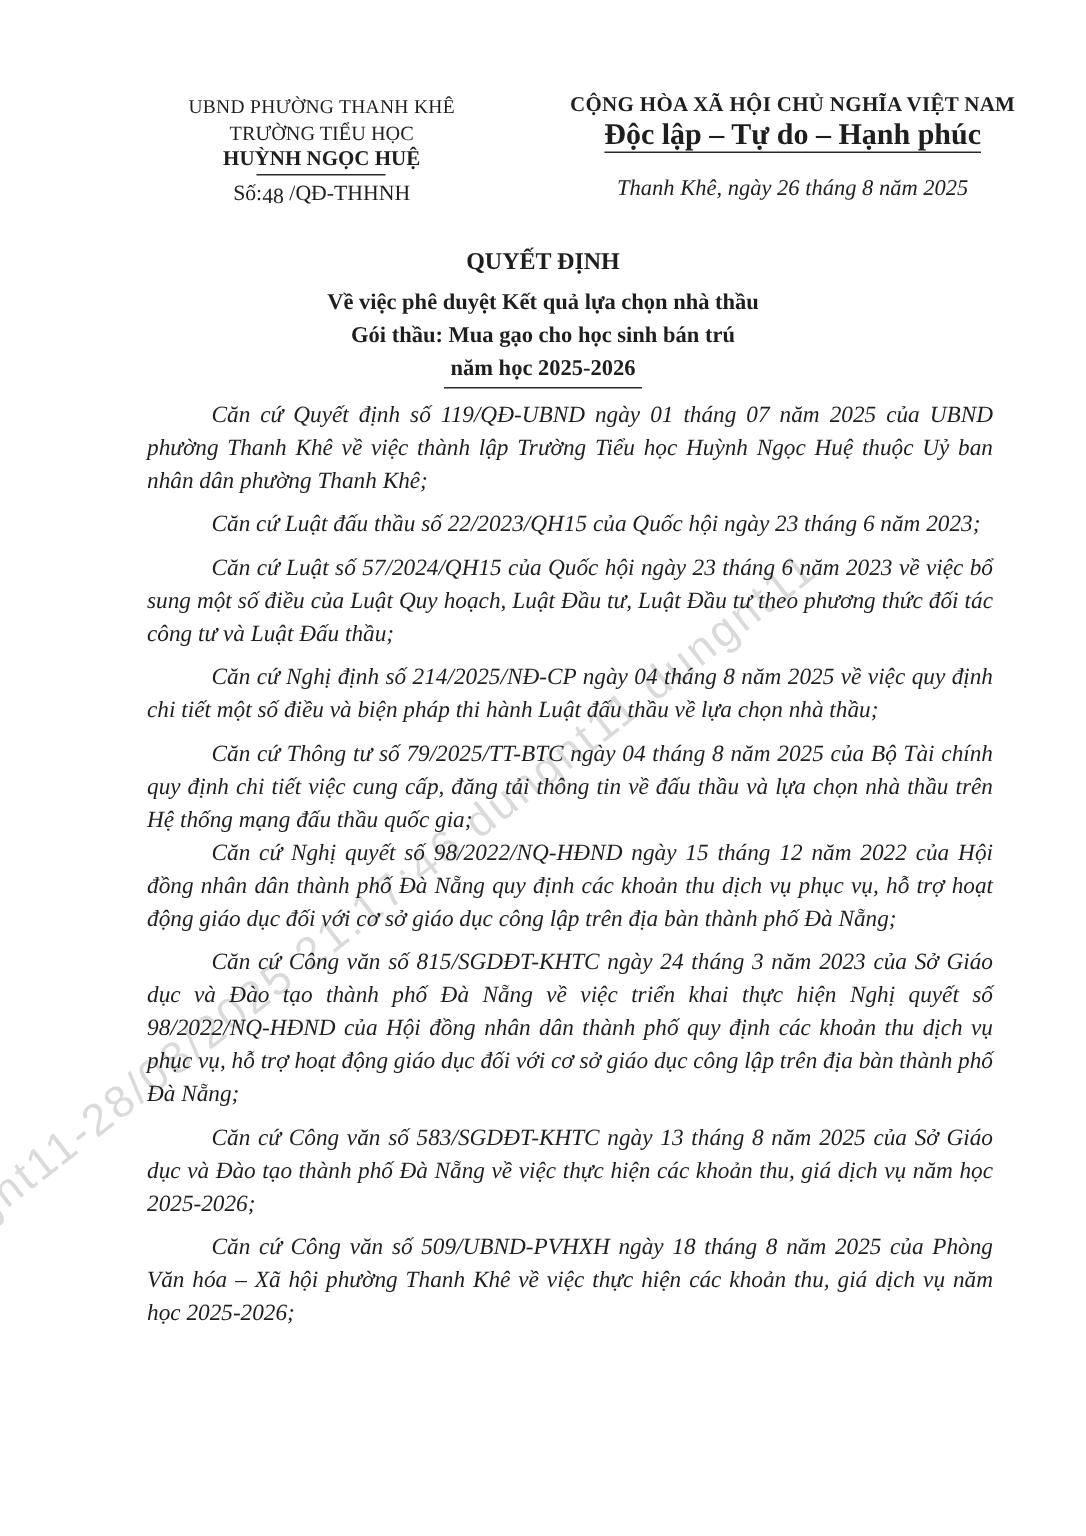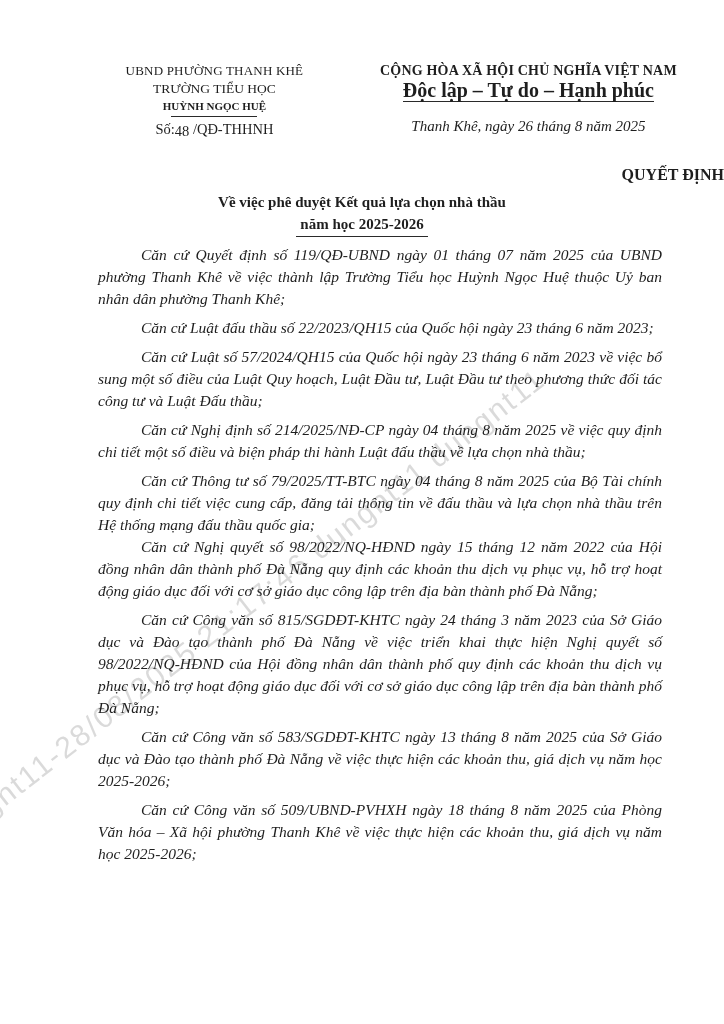--- a/index.html
+++ b/index.html
@@ -32,36 +32,36 @@
     z-index: 0;
   }
   .content { position: relative; z-index: 1; }
 
   
   .header { display: flex; padding: 62px 26px 0 70px; }
   .header-left  { width: 46%; text-align: center; }
   .header-right { width: 54%; text-align: center; }
   .org-line1 { font-size: 13px;   line-height: 18px; letter-spacing: 0.2px; }
   .org-line2 { font-size: 13.5px; line-height: 18px; font-weight: normal; }
-  .org-line3 { font-size: 11px; line-height: 17px; font-weight: bold; }
+  .org-line3 { font-size: 14px; line-height: 17px; font-weight: bold; }
   .org-rule  { width: 86px; border-top: 1.5px solid #2a2a2a; margin: 1px auto 3px; }
   .doc-number { font-size: 14.5px; line-height: 19px; }
   .doc-number .filled-number { position: relative; top: 2px; }
   .motto1 { font-size: 14px; line-height: 18px; font-weight: bold; letter-spacing: 0.2px; }
   .motto2-wrap { margin-top: 2px; }
   .motto2 {
     display: inline-block;
     font-size: 20px; font-weight: bold;
     border-bottom: 1.5px solid #2a2a2a;
     padding-bottom: 2px; line-height: 17px;
   }
   .date-line { font-style: italic; font-size: 15px; margin-top: 16px; }
 
   
-  .title-main { text-align: right; font-weight: bold; font-size: 16px; margin-top: 27px; }
+  .title-main { text-align: center; font-weight: bold; font-size: 16px; margin-top: 27px; }
   .title-sub  { text-align: center; font-weight: bold; font-size: 15px; line-height: 22px; }
   .title-sub.first { margin-top: 7px; }
   .title-sub .underlined {
     display: inline-block;
     border-bottom: 1.5px solid #2a2a2a;
     padding: 0 4px 1px;
   }
   .authority { text-align: center; font-weight: bold; font-size: 16px; margin-top: 13px; letter-spacing: 0.2px; }
 
   
@@ -97,20 +97,21 @@
         <div class="motto2-wrap">
           <span class="motto2">Độc lập – Tự do – Hạnh phúc</span>
         </div>
         <div class="date-line">Thanh Khê, ngày 26 tháng 8 năm 2025</div>
       </div>
     </div>
 
     <div>
       <div class="title-main">QUYẾT ĐỊNH</div>
       <div class="title-sub first">Về việc phê duyệt Kết quả lựa chọn nhà thầu</div>
+      <div class="title-sub">Gói thầu: Mua gạo cho học sinh bán trú</div>
       <div class="title-sub"><span class="underlined">năm học 2025-2026</span></div>
     </div>
 
     <div class="body-text">
         <p>Căn cứ Quyết định số 119/QĐ-UBND ngày 01 tháng 07 năm 2025 của UBND phường Thanh Khê về việc thành lập Trường Tiểu học Huỳnh Ngọc Huệ thuộc Uỷ ban nhân dân phường Thanh Khê;</p>
         <p>Căn cứ Luật đấu thầu số 22/2023/QH15 của Quốc hội ngày 23 tháng 6 năm 2023;</p>
         <p>Căn cứ Luật số 57/2024/QH15 của Quốc hội ngày 23 tháng 6 năm 2023 về việc bổ sung một số điều của Luật Quy hoạch, Luật Đầu tư, Luật Đầu tư theo phương thức đối tác công tư và Luật Đấu thầu;</p>
         <p>Căn cứ Nghị định số 214/2025/NĐ-CP ngày 04 tháng 8 năm 2025 về việc quy định chi tiết một số điều và biện pháp thi hành Luật đấu thầu về lựa chọn nhà thầu;</p>
         <p>Căn cứ Thông tư số 79/2025/TT-BTC ngày 04 tháng 8 năm 2025 của Bộ Tài chính quy định chi tiết việc cung cấp, đăng tải thông tin về đấu thầu và lựa chọn nhà thầu trên Hệ thống mạng đấu thầu quốc gia;</p>
         <p>Căn cứ Nghị quyết số 98/2022/NQ-HĐND ngày 15 tháng 12 năm 2022 của Hội đồng nhân dân thành phố Đà Nẵng quy định các khoản thu dịch vụ phục vụ, hỗ trợ hoạt động giáo dục đối với cơ sở giáo dục công lập trên địa bàn thành phố Đà Nẵng;</p>

